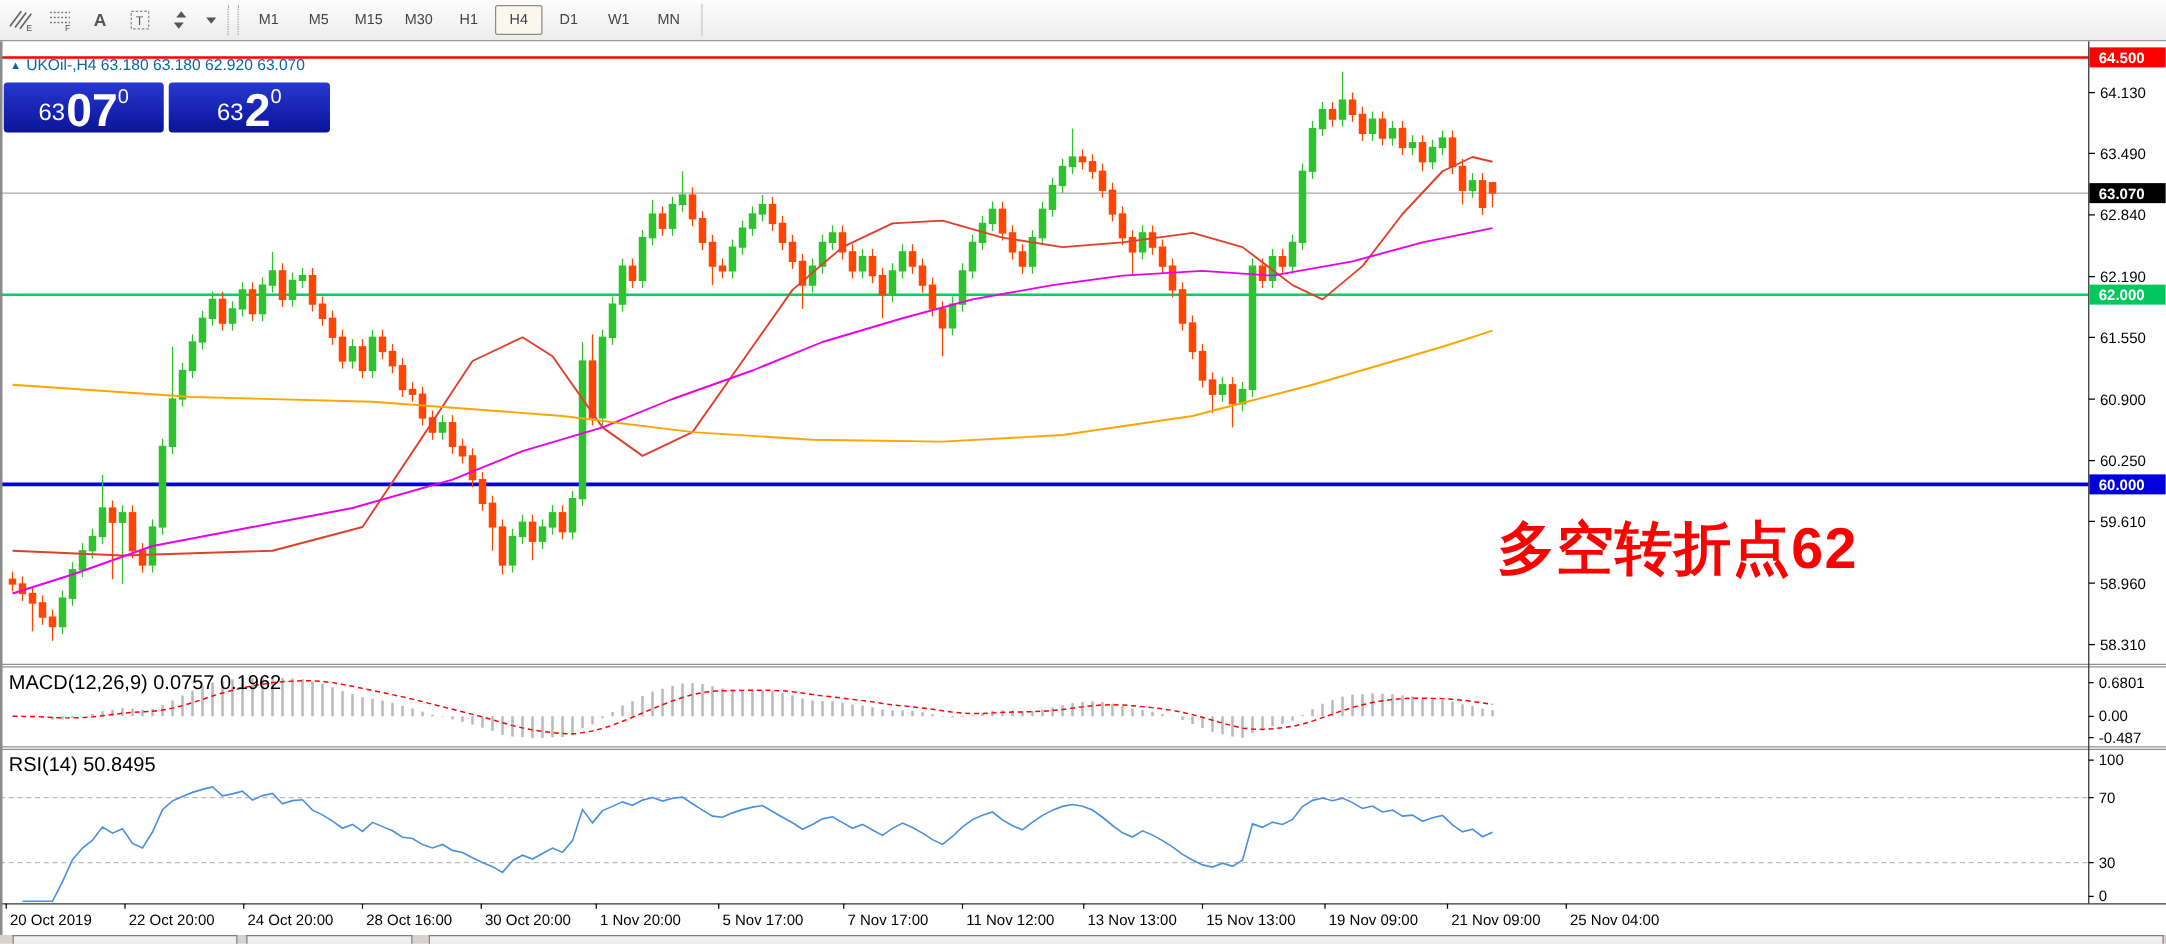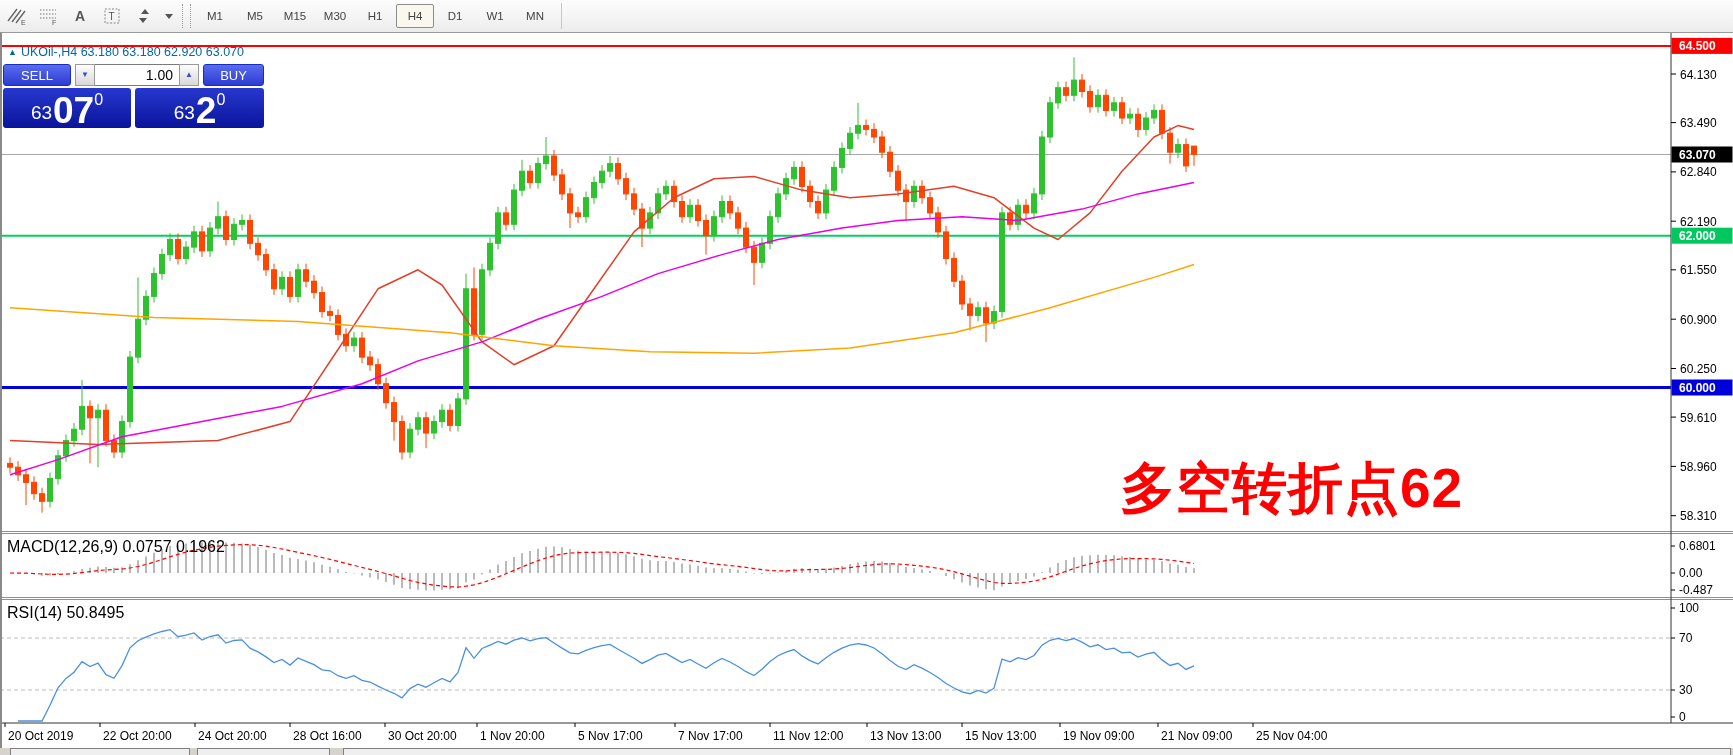--- a/index.html
+++ b/index.html
@@ -17,22 +17,22 @@
       font-size:11.5px;color:#444;cursor:pointer;border:1px solid transparent;border-radius:2px;}
   .tf.active{background:#faf8ee;border:1px solid #8c8c8c;}
   .group-end{width:1px;height:26px;background:#c8c8c8;margin-left:6px;}
   
   #svg{position:absolute;left:0;top:0;z-index:1;}
   .chart-left-edge{position:absolute;left:0;top:33px;width:2px;height:715px;background:#8a8a8a;z-index:2;}
   
   .symbol-line{position:absolute;left:8px;top:45px;font-size:12.5px;color:#0369a1;z-index:4;white-space:nowrap;}
   .symbol-line .tri{font-size:9px;vertical-align:1px;margin-right:4px;}
   .ind-label{position:absolute;left:7px;font-size:16px;color:#000;z-index:4;white-space:nowrap;}
-  .annotation{position:absolute;left:1120px;top:408px;font-size:55px;font-weight:700;color:#ff0000;
-              z-index:4;letter-spacing:1px;font-family:sans-serif;white-space:nowrap;margin-top:44px;}
+  .annotation{position:absolute;left:1198px;top:408px;font-size:46px;font-weight:700;color:#ff0000;
+              z-index:4;letter-spacing:1px;font-family:sans-serif;white-space:nowrap;}
   
   .trade-panel{position:absolute;left:3px;top:64px;width:261px;z-index:6;}
   .tp-row1{display:flex;height:22px;}
   .tp-btn{background:linear-gradient(180deg,#5a6cf0,#2c3cd2);border:1px solid #1b2cb8;border-radius:3px;
           color:#fff;font-size:13px;display:flex;align-items:center;justify-content:center;cursor:pointer;}
   .sell-btn{width:66px;}
   .buy-btn{width:59px;margin-left:4px;}
   .spinner{display:flex;margin-left:4px;height:22px;}
   .spin-btn{width:20px;height:22px;box-sizing:border-box;background:linear-gradient(180deg,#fdfdfd,#d8d8d8);
             border:1px solid #9a9a9a;display:flex;align-items:center;justify-content:center;cursor:pointer;}
@@ -654,33 +654,20 @@
       <div class="tf">MN</div>
     </div>
   <div class="group-end"></div>
 </div>
 
 <div class="symbol-line">
   <span class="tri">▲</span><span>UKOil-,H4  63.180 63.180 62.920 63.070</span>
 </div>
 
 <div class="trade-panel">
-  <div class="tp-row1">
-    <div class="tp-btn sell-btn">SELL</div>
-    <div class="spinner">
-      <div class="spin-btn">
-          <span>▼</span>
-        </div>
-      <input class="vol-input" value="1.00" style="">
-      <div class="spin-btn">
-          <span>▲</span>
-        </div>
-    </div>
-    <div class="tp-btn buy-btn">BUY</div>
-  </div>
   <div class="tp-row2">
     <div class="price-box sell-price">
       <span class="sm">63</span>
       <span class="big">07</span>
       <span class="sup">0</span>
     </div>
     <div class="price-box buy-price">
       <span class="sm">63</span>
       <span class="big">2</span>
       <span class="sup">0</span>

